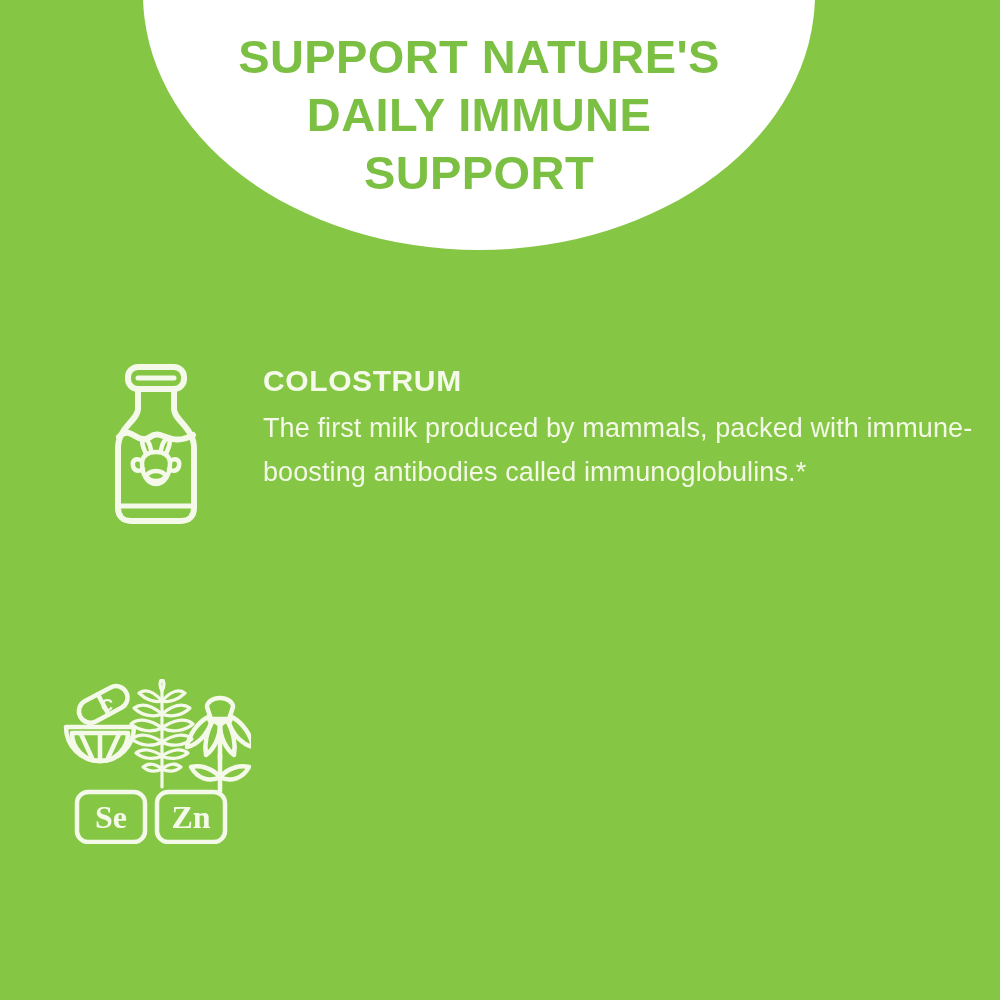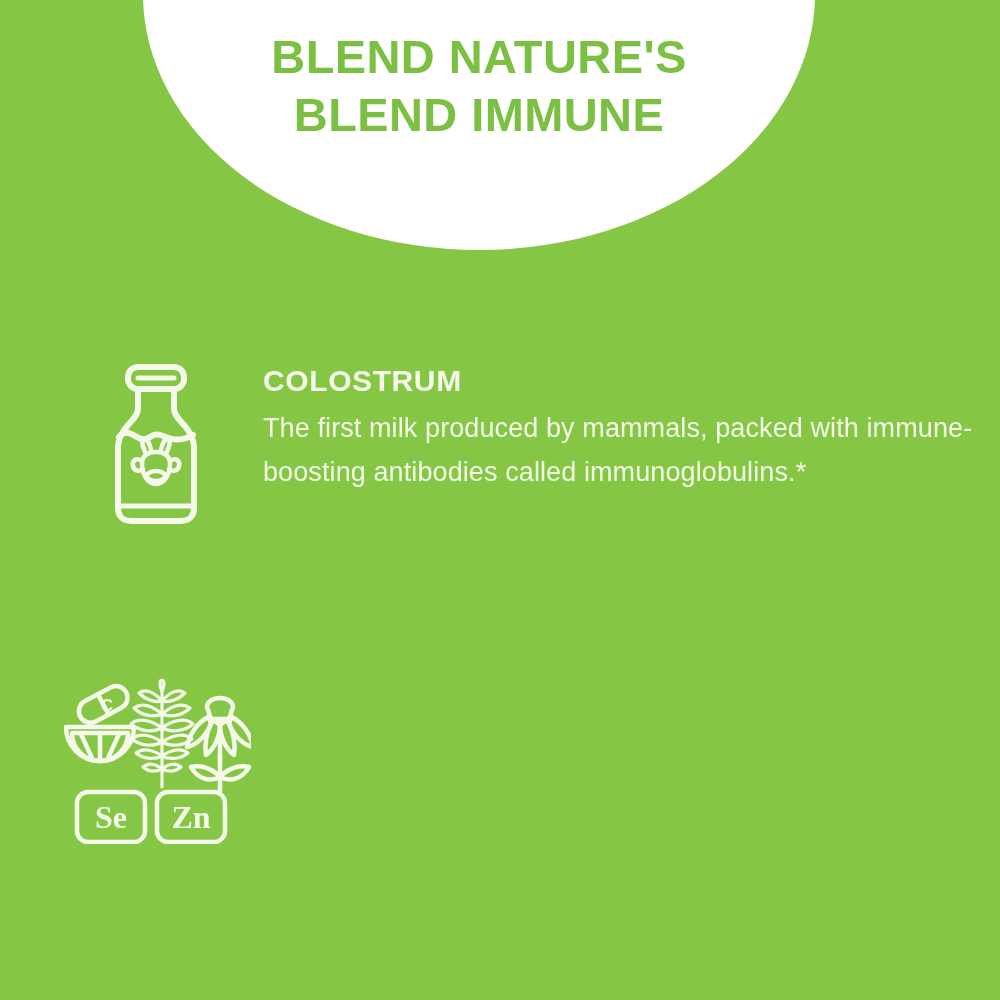--- a/index.html
+++ b/index.html
@@ -136,22 +136,23 @@
   }
 </style>
 </head>
 <body>
 
 <div id="infographic">
 
   <div class="header-dome"></div>
 
   <div class="header-title">
-    <span class="line">BLEND NATURE'S</span>
-    <span class="line">BLEND IMMUNE</span>
+    <span class="line">SUPPORT NATURE'S</span>
+    <span class="line">DAILY IMMUNE</span>
+    <span class="line">SUPPORT</span>
   </div>
 
   <div class="features">
 
     <div class="feature feature-colostrum">
       <div class="feature-icon">
         <svg width="96" height="165" viewBox="0 0 96 165" fill="none" stroke="#f4f9ea" stroke-width="6" stroke-linejoin="round" stroke-linecap="round">
 
           <rect x="20" y="5" width="56" height="22" rx="10"></rect>
           <line x1="30" y1="16" x2="66" y2="16" stroke-width="5"></line>

